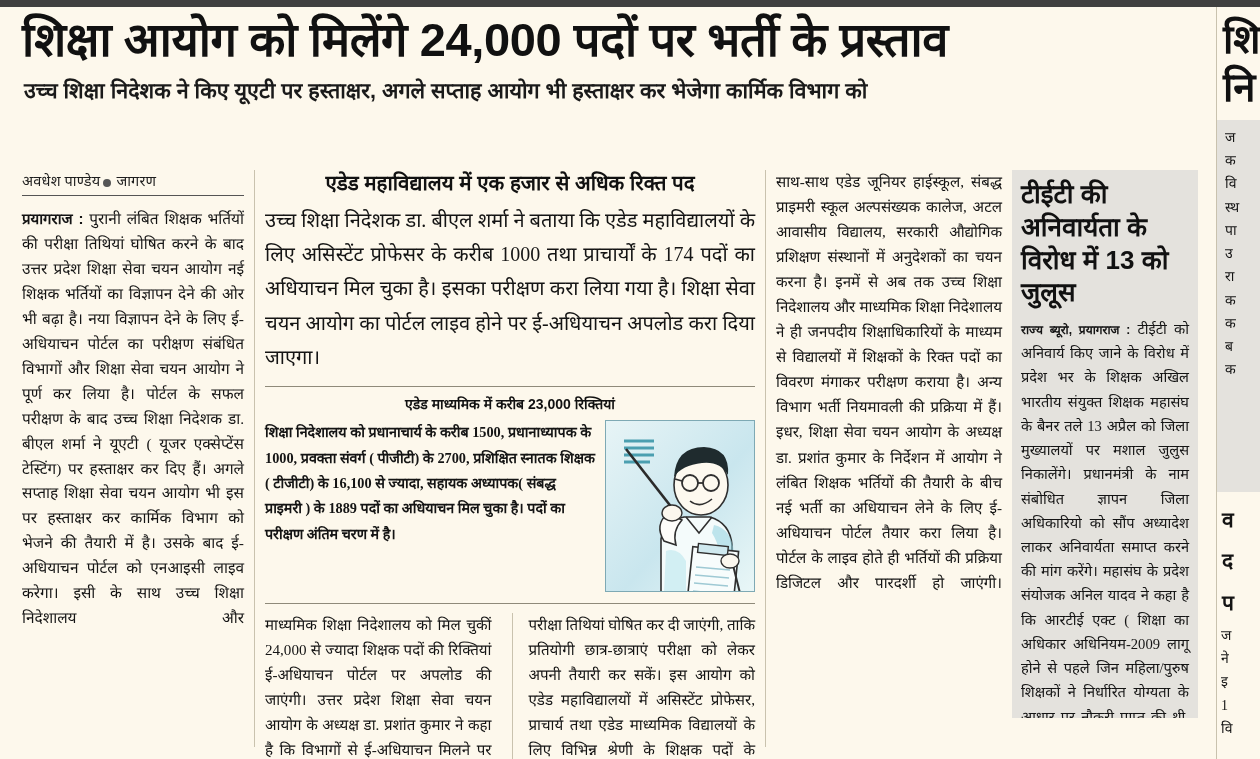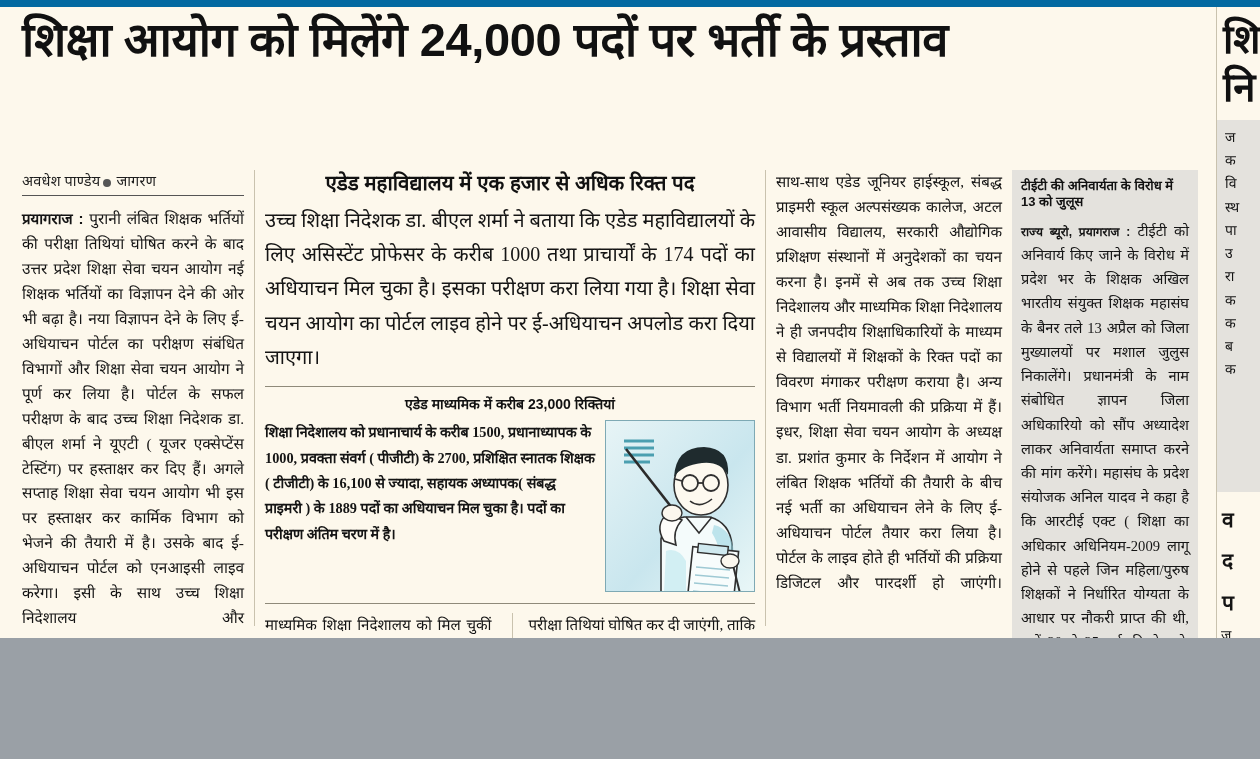--- a/index.html
+++ b/index.html
@@ -10,23 +10,23 @@
     background: #9aa0a6;
   }
   body {
     font-family: "Liberation Serif", "DejaVu Serif", serif;
     color: #141414;
   }
 
   #page {
     position: relative;
     width: 1260px;
-    height: 638px;
+    height: 759px;
     background: #fdf8ec;
-    border-top: 7px solid #0369a1;
+    border-top: 7px solid #404040;
     overflow: hidden;
   }
 
   
   .headline-wrap {
     padding: 6px 16px 0 22px;
   }
   .headline {
     font-family: "Liberation Sans", "DejaVu Sans", sans-serif;
     font-weight: bold;
@@ -176,21 +176,21 @@
     background: #e4e2dd;
     padding: 8px 9px 10px 9px;
     align-self: flex-start;
     margin-left: 10px;
     height: 548px;
     overflow: hidden;
   }
   .sidebox h2 {
     font-family: "Liberation Sans", "DejaVu Sans", sans-serif;
     font-weight: bold;
-    font-size: 13px;
+    font-size: 26px;
     line-height: 1.26;
     margin: 0 0 8px 0;
     color: #111;
   }
   .sidebox p {
     font-size: 14.6px;
     line-height: 1.66;
     text-align: justify;
     text-align-last: justify;
     margin: 0;
@@ -242,20 +242,21 @@
     white-space: nowrap;
   }
 </style>
 </head>
 <body>
 
 <div id="page">
 
   <div class="headline-wrap">
     <h1 class="headline">शिक्षा आयोग को मिलेंगे 24,000 पदों पर भर्ती के प्रस्ताव</h1>
+    <div class="subheadline">उच्च शिक्षा निदेशक ने किए यूएटी पर हस्ताक्षर, अगले सप्ताह आयोग भी हस्ताक्षर कर भेजेगा कार्मिक विभाग को</div>
   </div>
 
   <div id="columns">
 
     <div class="col col1">
       <div class="byline">
         <span>अवधेश पाण्डेय</span><span class="dot"></span><span>जागरण</span>
       </div>
       <div class="byline-rule"></div>
       <div class="lead">

